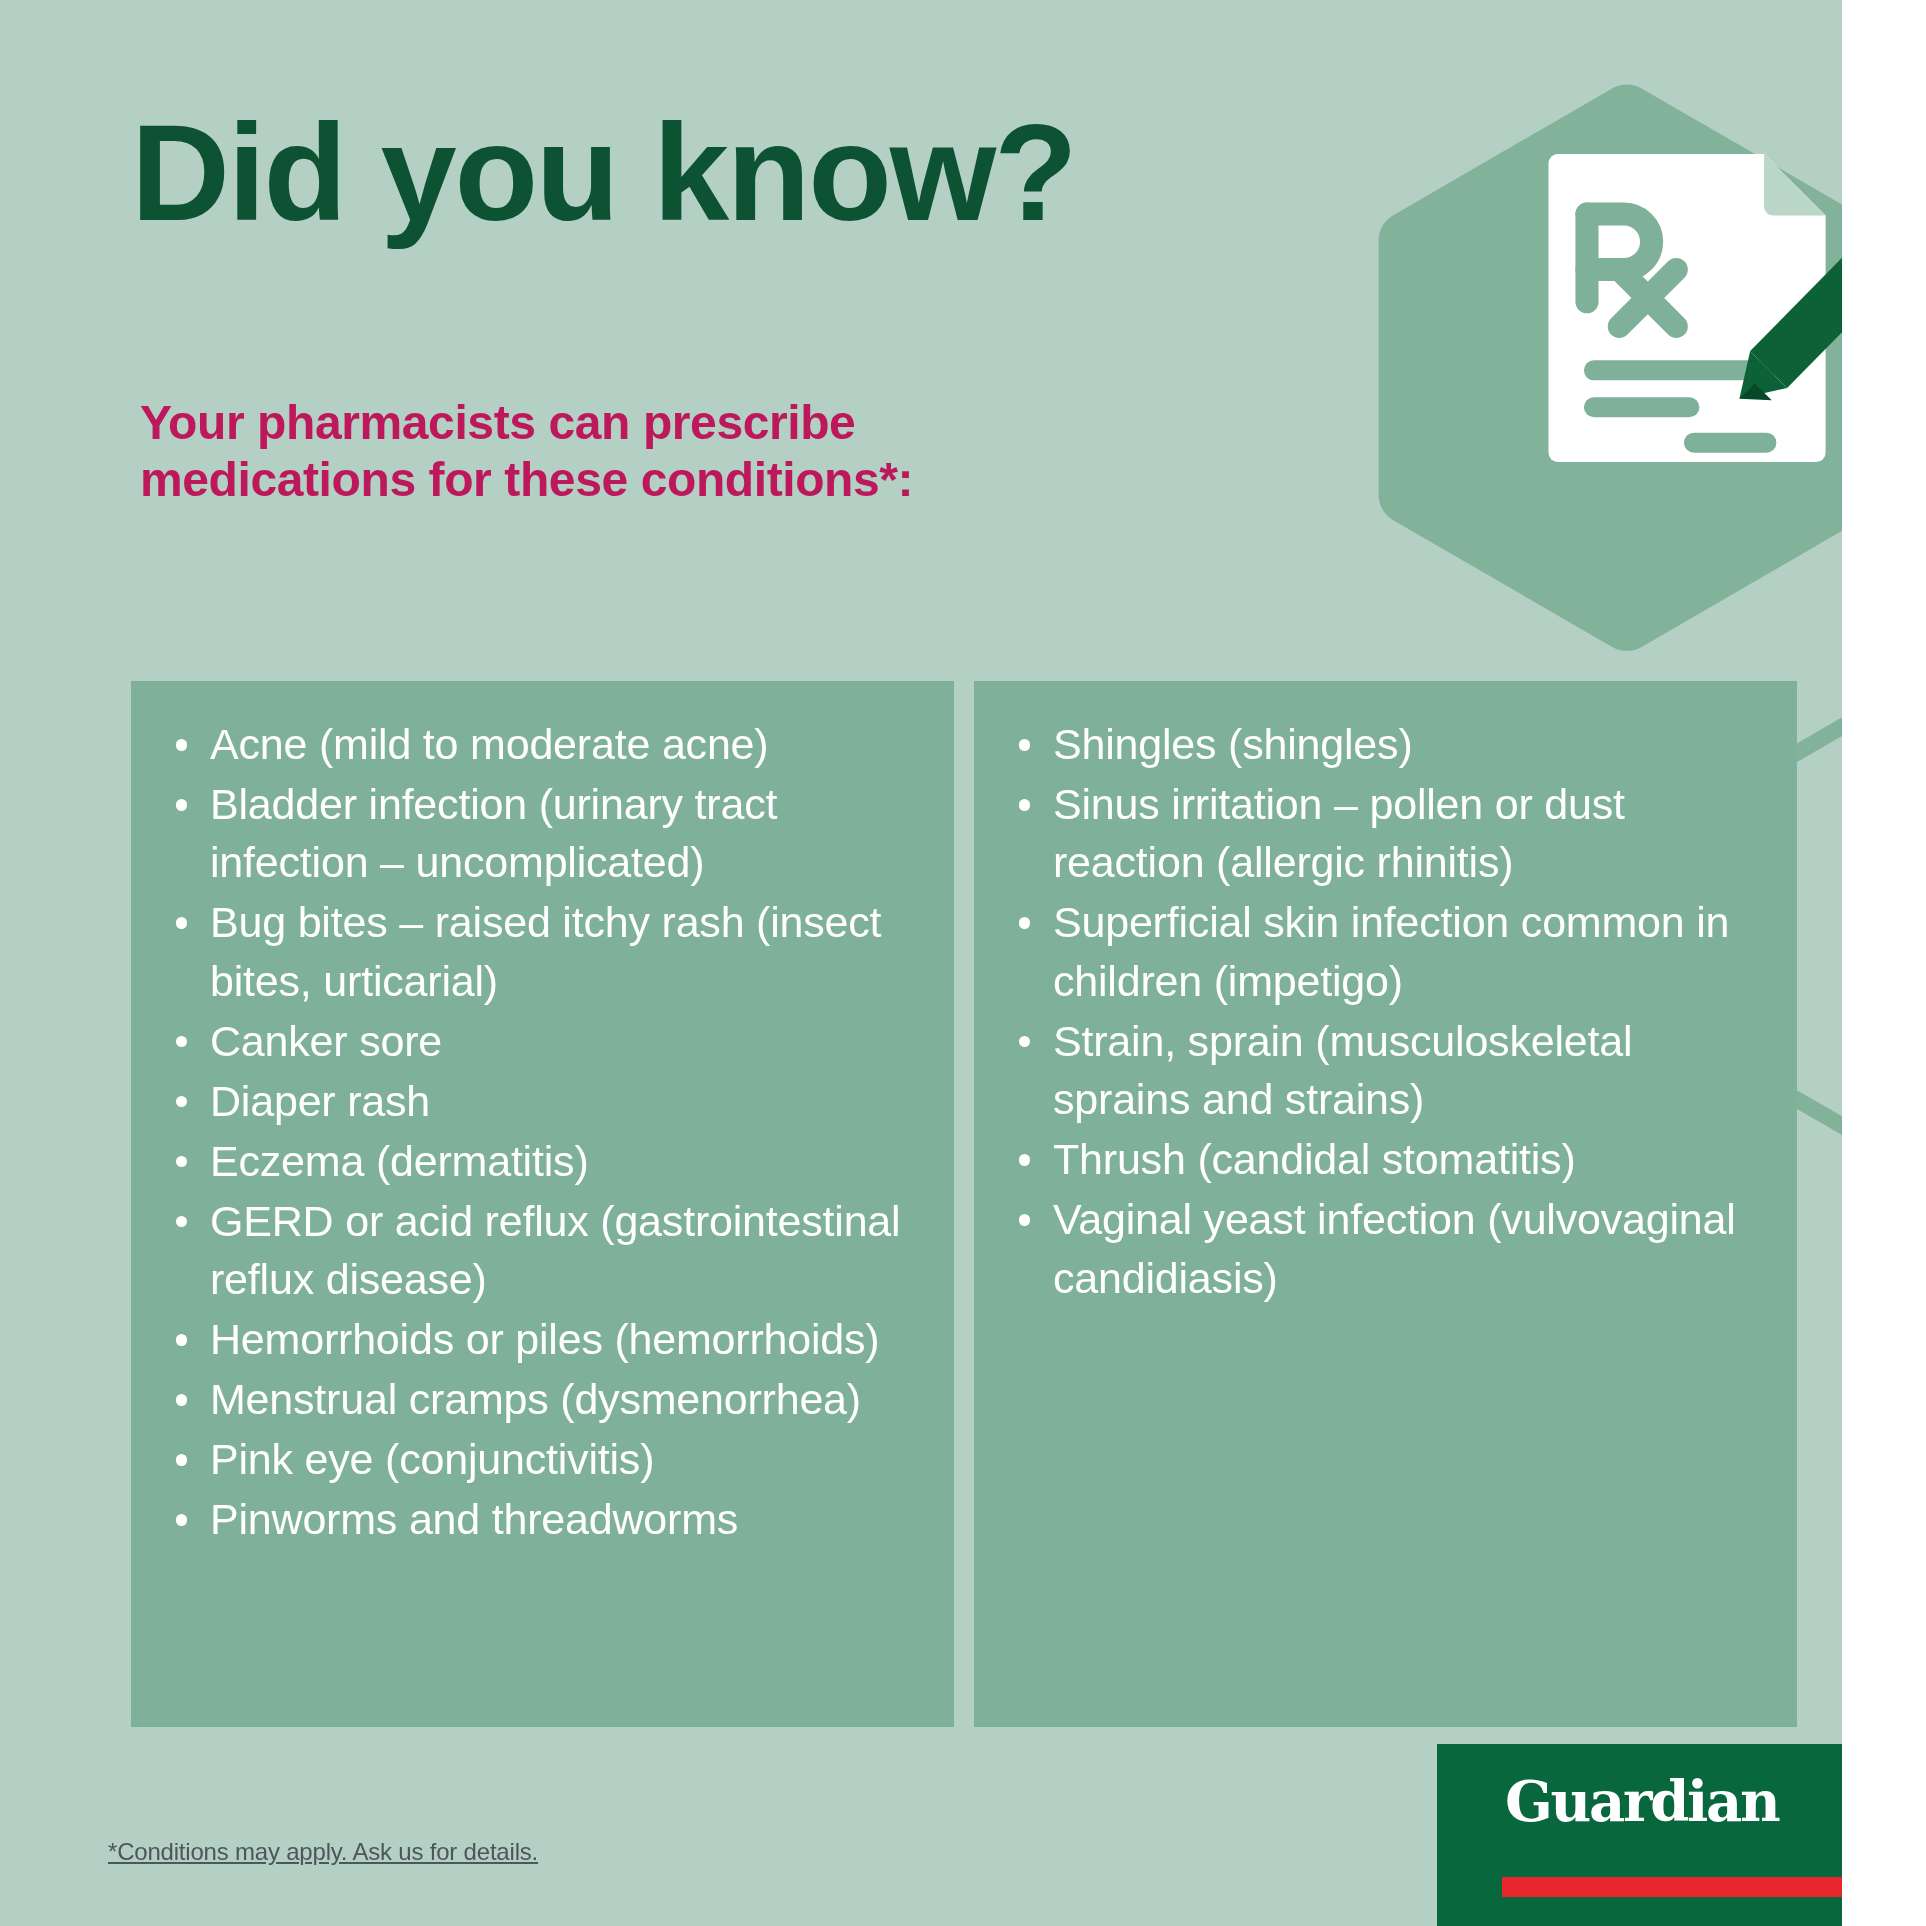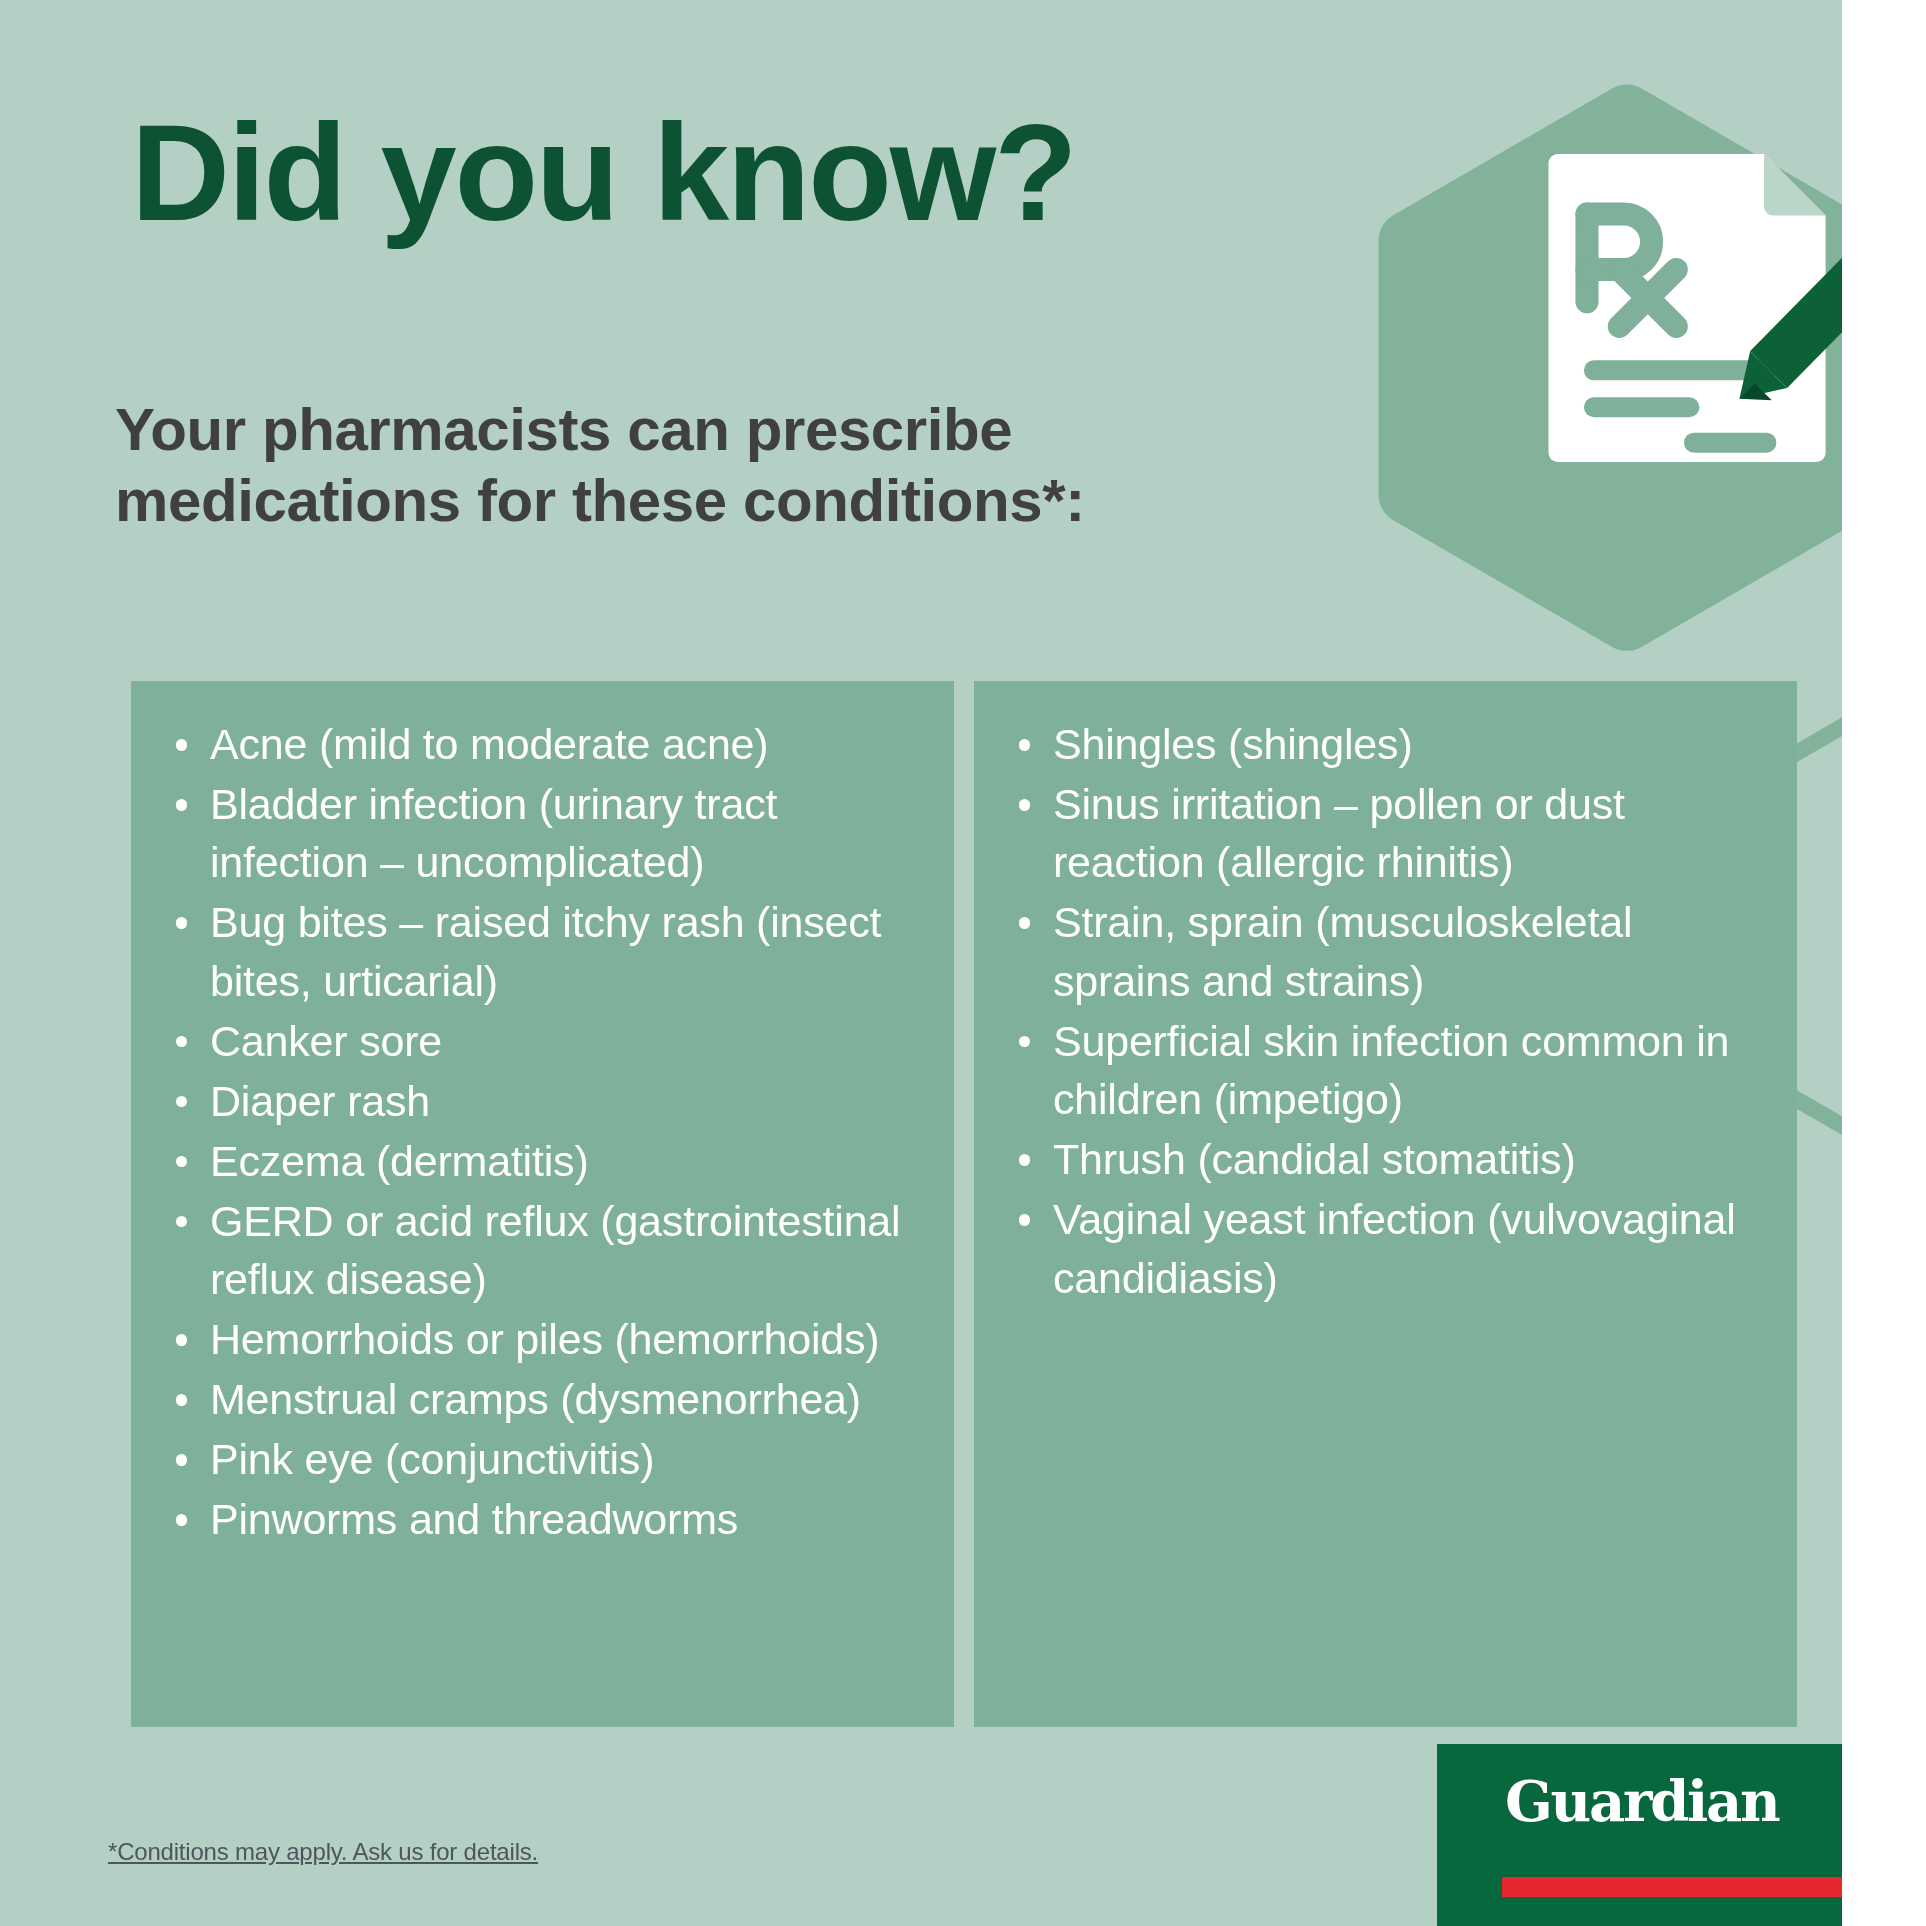--- a/index.html
+++ b/index.html
@@ -30,26 +30,26 @@
     top: 104px;
     font-size: 137px;
     line-height: 1.0;
     font-weight: 700;
     color: #0c5233;
     letter-spacing: -2.3px;
     white-space: nowrap;
   }
   .subhead {
     position: absolute;
-    left: 115px;
+    left: 140px;
     top: 395px;
-    font-size: 60px;
+    font-size: 48px;
     line-height: 1.18;
     font-weight: 700;
-    color: #404040;
+    color: #be185d;
     letter-spacing: -0.4px;
     max-width: 1156px;
   }
   .subhead .line { display: block; }
 
   
   .panel {
     position: absolute;
     background: #7fb09a;
     box-sizing: border-box;
@@ -195,22 +195,22 @@
       <li>Menstrual cramps (dysmenorrhea)</li>
       <li>Pink eye (conjunctivitis)</li>
       <li>Pinworms and threadworms</li>
     </ul>
   </div>
 
   <div class="panel right">
     <ul class="cond-list">
       <li>Shingles (shingles)</li>
       <li>Sinus irritation – pollen or dust reaction (allergic rhinitis)</li>
+      <li>Superficial skin infection common in children (impetigo)</li>
       <li>Strain, sprain (musculoskeletal sprains and strains)</li>
-      <li>Superficial skin infection common in children (impetigo)</li>
       <li>Thrush (candidal stomatitis)</li>
       <li>Vaginal yeast infection (vulvovaginal candidiasis)</li>
     </ul>
   </div>
 
   <div class="footnote">*Conditions may apply. Ask us for details.</div>
 
   <div class="logo-block">
     <div class="logo-word">Guardian</div>
     <div class="logo-bar"></div>

